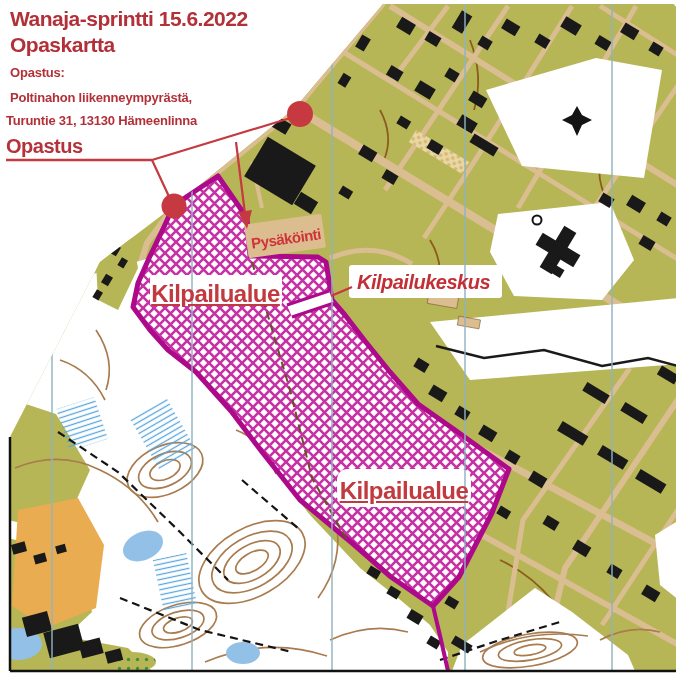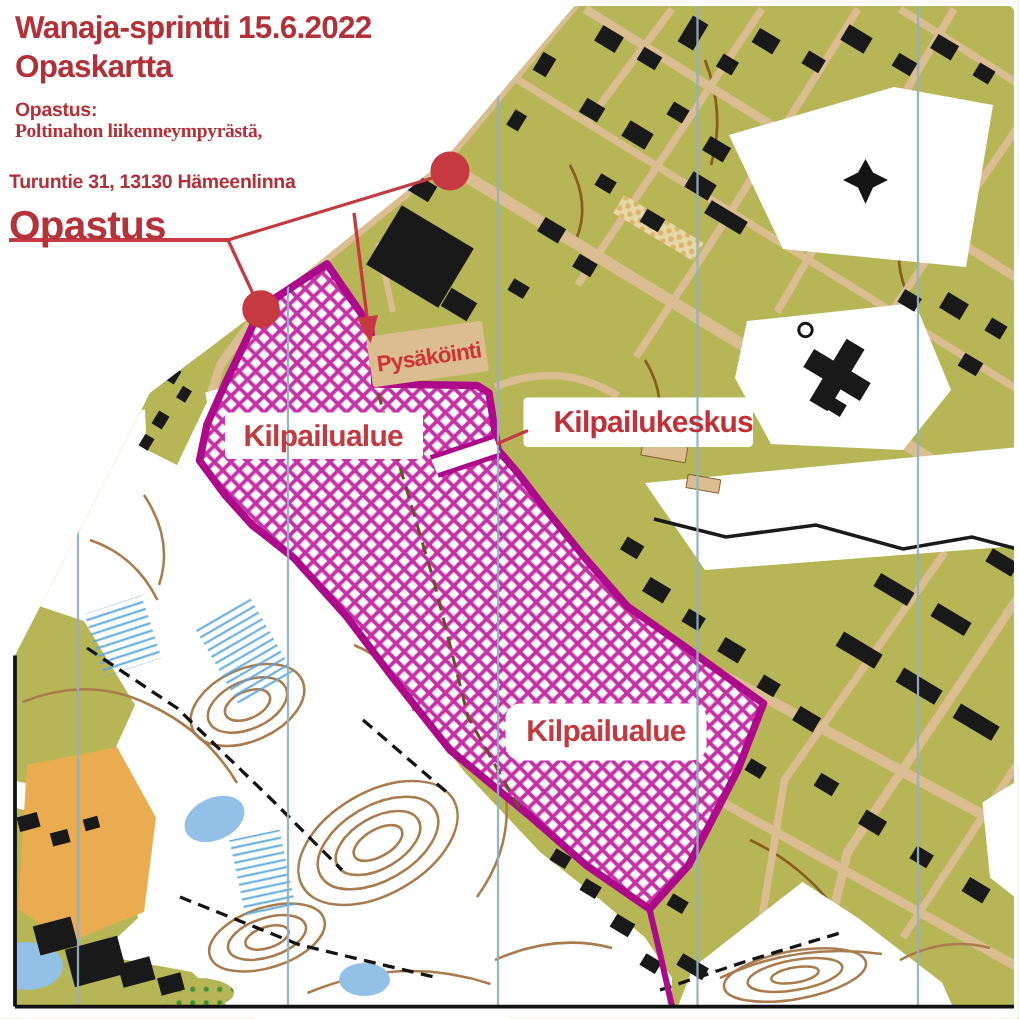--- a/index.html
+++ b/index.html
@@ -2,22 +2,22 @@
 <html><head>
 <meta charset="utf-8">
 <style>
   html,body{margin:0;padding:0;background:#ffffff;}
   .stage{position:relative;width:679px;height:679px;background:#ffffff;overflow:hidden;
          font-family:"Liberation Sans",sans-serif;border-radius:16px;}
   .stage svg{position:absolute;left:0;top:0;}
   .lbl{position:absolute;font-weight:bold;color:#b93840;letter-spacing:-0.5px;white-space:nowrap;}
   .title-line{font-size:21px;line-height:26px;color:#b23038;}
   .dir-line{font-size:13px;line-height:18px;color:#b23038;letter-spacing:-0.2px;}
-  .opastus{font-size:27px;color:#b5323a;}
-  .area-label{font-size:20px;color:#c23a40;text-align:center;}
+  .opastus{font-size:20px;color:#b5323a;}
+  .area-label{font-size:24px;color:#c23a40;text-align:center;text-decoration:underline;}
   .keskus-label{font-size:20px;color:#c22f36;text-align:center;}
   .parking-label{font-size:15px;color:#cf3339;transform:rotate(-8deg);transform-origin:center;}
 </style>
 </head>
 <body>
 
 <div class="stage">
 
 <svg width="679" height="679" viewBox="0 0 679 679">
   <defs>
@@ -273,26 +273,26 @@
   <g stroke="#111111" stroke-width="2.5">
     <line x1="10" y1="437" x2="10" y2="671"></line>
     <line x1="10" y1="671" x2="676" y2="671"></line>
   </g>
 </svg>
 
 <div class="lbl title-line" style="left:10px;top:6px;">Wanaja-sprintti 15.6.2022</div>
 <div class="lbl title-line" style="left:10px;top:32px;">Opaskartta</div>
 
 <div class="lbl dir-line" style="left:10px;top:64px;text-align:right;">Opastus:</div>
-<div class="lbl dir-line" style="left:10px;top:78px;font-family:Liberation Serif, serif;">Poltinahon liikenneympyrästä,</div>
+<div class="lbl dir-line" style="left:10px;top:89px;">Poltinahon liikenneympyrästä,</div>
 <div class="lbl dir-line" style="left:6px;top:100px;margin-top:12px;">Turuntie 31, 13130 Hämeenlinna</div>
 
 <div class="lbl opastus" style="left:6px;top:135px;">Opastus</div>
 
 <div class="lbl parking-label" style="left:248px;top:230px;width:76px;text-align:center;">Pysäköinti</div>
 
 <div class="lbl area-label" style="left:149px;top:280px;width:133px;">Kilpailualue</div>
 
-<div class="lbl keskus-label" style="left:349px;top:271px;width:173px;">Kilpailukeskus</div>
+<div class="lbl keskus-label" style="left:337px;top:271px;width:173px;font-style:italic;">Kilpailukeskus</div>
 
 <div class="lbl area-label" style="left:337px;top:477px;width:134px;">Kilpailualue</div>
 
 </div>
 
 </body></html>

